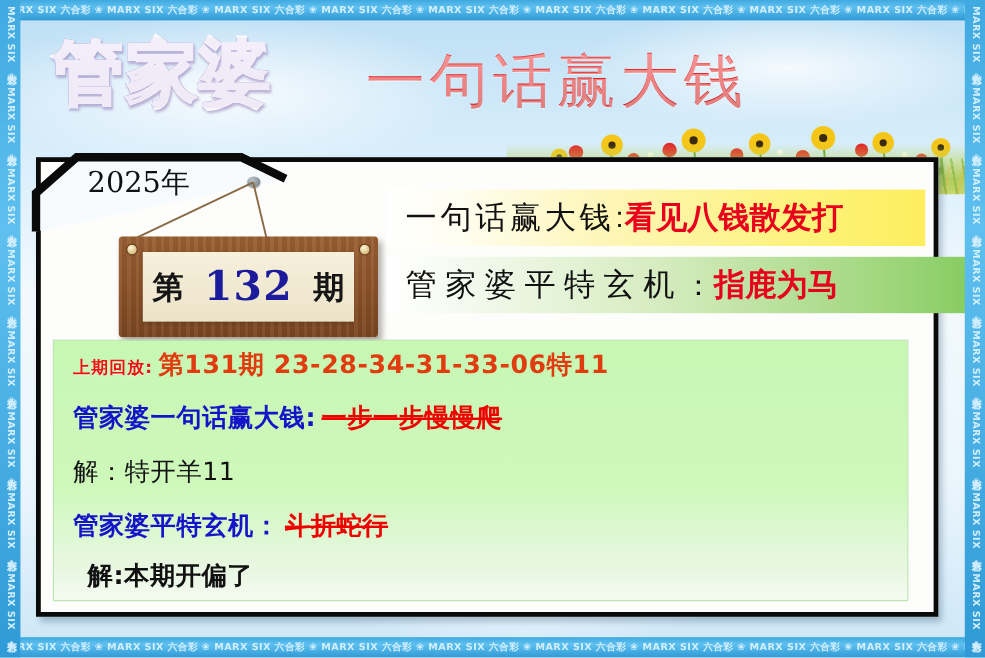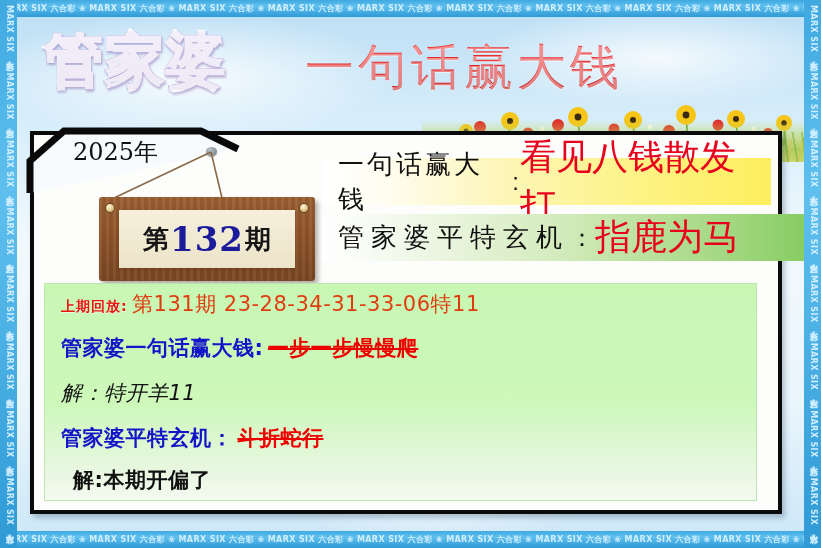--- a/index.html
+++ b/index.html
@@ -125,21 +125,21 @@
   }
   .screw.l{left:6px;} .screw.r{right:6px;}
   .sign-text{
     position:absolute;left:0;top:0;width:176px;height:58px;
     display:flex;align-items:center;justify-content:center;
     font-family:"DejaVu Serif","Liberation Serif",serif;
   }
   .sign-text .cn{font-size:26px;color:#151515;font-weight:bold;}
   .sign-text .num{
     font-size:34px;color:#1c1b9c;font-weight:bold;
-    margin:0 1px;letter-spacing:1px;
+    margin:0 17px;letter-spacing:1px;
     font-family:"DejaVu Serif","Liberation Serif",serif;
   }
 
   
   .banner-yellow{
     position:absolute;left:322px;top:158px;width:449px;height:47px;
     background:linear-gradient(90deg,#ffffff 0%,#fffdf0 14%,#fdf6b8 40%,#fdf27e 75%,#fdee5e 100%);
     display:flex;align-items:center;
   }
   .banner-green{
@@ -148,45 +148,45 @@
     display:flex;align-items:center;
   }
   .bn-label{
     font-size:26px;color:#111;letter-spacing:3px;
     font-family:"DejaVu Serif","Liberation Serif",serif;
     margin-left:16px;
   }
   .bn-label.spaced{letter-spacing:7px;}
   .bn-colon{font-size:24px;color:#111;margin:0 1px;}
   .bn-value{
-    font-size:36px;font-weight:normal;color:#e8001c;letter-spacing:0px;
+    font-size:26px;font-weight:bold;color:#e8001c;letter-spacing:0px;
     font-family:"DejaVu Sans","Liberation Sans",sans-serif;
   }
 
   
   .content{
     position:absolute;left:44px;top:283px;width:713px;height:218px;
     background:#c7f5b4;border:1px solid #bfe5b3;box-sizing:border-box;
     background:linear-gradient(180deg,#c8f7b4 0%,#cdf8ba 55%,#e9f7e2 88%,#f4faf0 100%);
   }
   .row{position:absolute;left:16px;white-space:nowrap;}
   .r1{top:6px;}
   .r2{top:50px;}
-  .r3{top:95px;font-style:italic;}
+  .r3{top:95px;}
   .r4{top:140px;}
   .r5{top:182px;}
 
   .tag-red{
     font-size:14px;font-weight:bold;color:#ee1111;letter-spacing:1px;
     font-family:"DejaVu Sans","Liberation Sans",sans-serif;
     text-shadow:0 1px 0 rgba(255,255,255,.6);
     margin-top:40px;
   }
   .num-red{
-    font-size:21px;font-weight:normal;color:#e03c10;letter-spacing:.5px;
+    font-size:21px;font-weight:bold;color:#e03c10;letter-spacing:.5px;
     font-family:"DejaVu Sans","Liberation Sans",sans-serif;
   }
   .lbl-blue{
     font-size:21px;font-weight:bold;color:#1414c8;letter-spacing:.5px;
     font-family:"DejaVu Sans","Liberation Sans",sans-serif;
   }
   .val-strike{
     font-size:21px;font-weight:bold;color:#ee0000;letter-spacing:.5px;
     text-decoration:line-through;text-decoration-thickness:2px;
     font-family:"DejaVu Sans","Liberation Sans",sans-serif;

